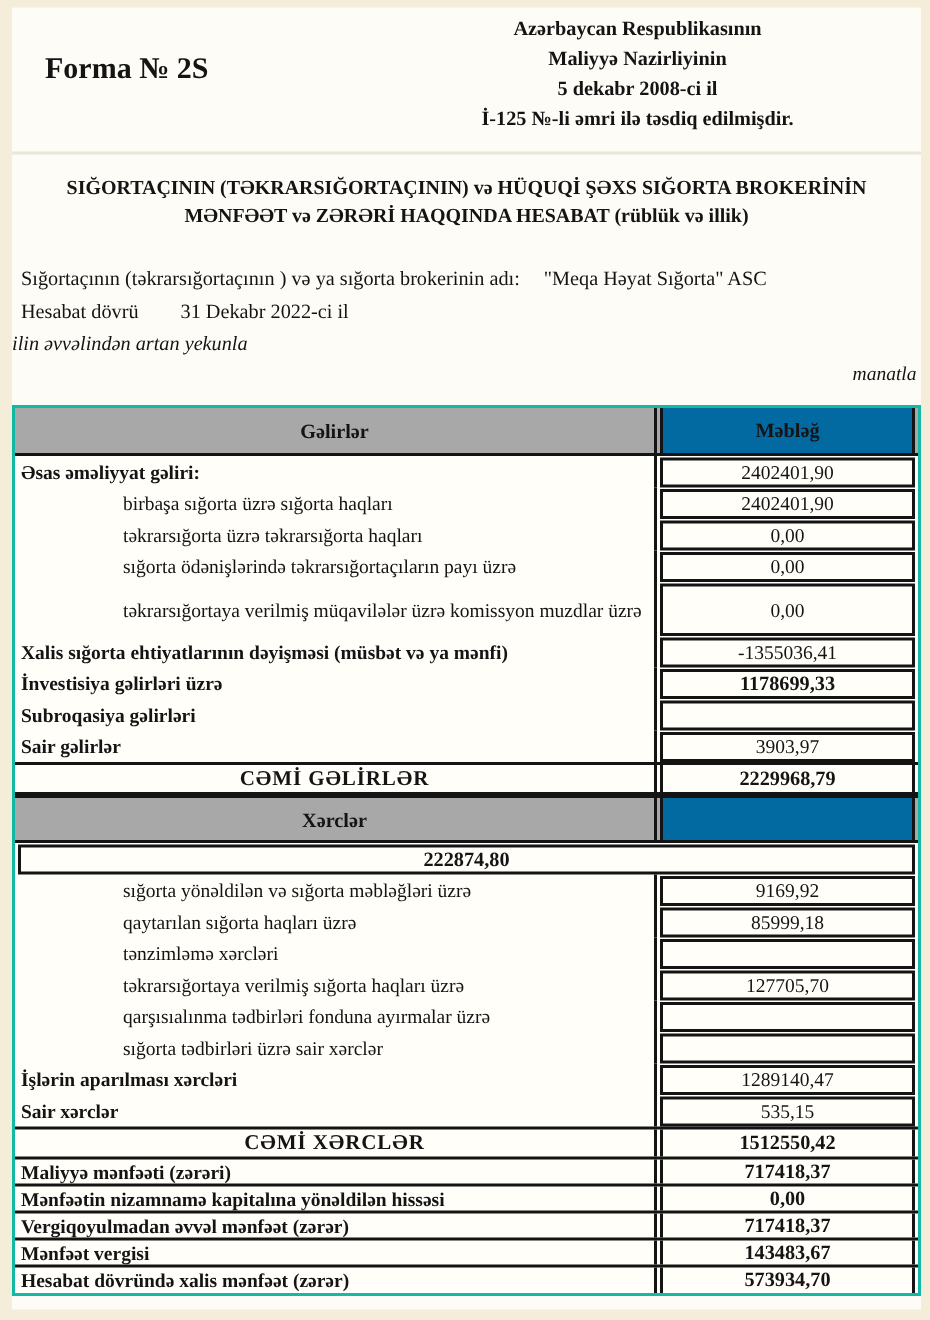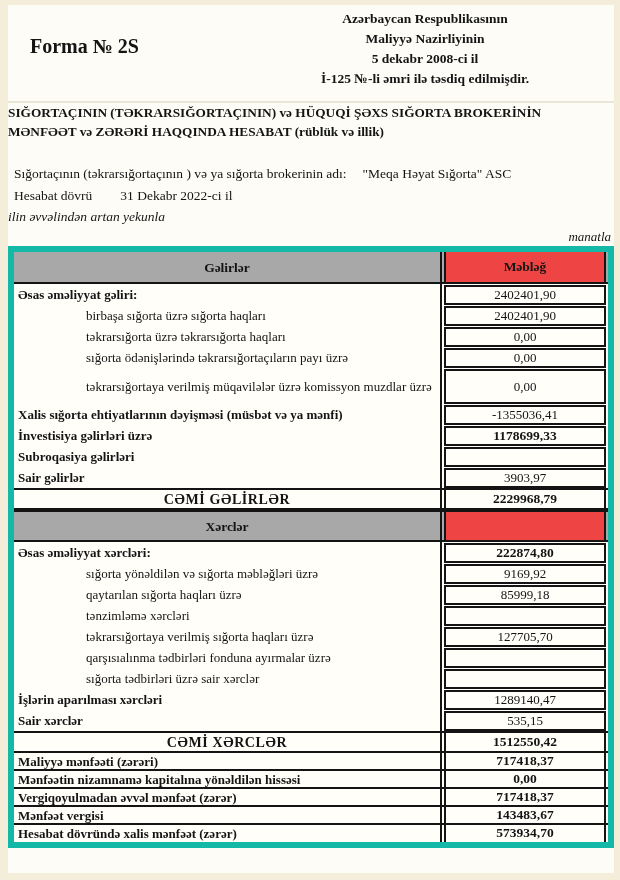--- a/index.html
+++ b/index.html
@@ -24,42 +24,42 @@
   }
   .approval {
     margin-left: auto; margin-right: 14px;
     width: 350px; text-align: center;
     font-weight: bold; font-size: 13.5px; line-height: 20px;
   }
   .sep { height: 2px; background: #eae6d8; margin-top: 12px; }
 
   
   .title {
-    
+    margin-top: 12px; text-align: center;
     font-weight: bold; font-size: 13.3px; line-height: 19px;
   }
 
   
   .info-block { margin-left: 6px; margin-top: 24px; font-size: 13.5px; }
   .info-line { line-height: 17px; margin-bottom: 5px; white-space: nowrap; }
   .gap-md { margin-left: 16px; }
   .gap-lg { margin-left: 28px; }
   .subtitle-italic {
     font-style: italic; font-size: 13.5px;
     margin-top: 2px;
   }
   .currency-note {
     font-style: italic; font-size: 13px;
     text-align: right; margin-right: 3px; margin-top: 4px;
   }
 
   
   .tbl {
-    margin-top: 1px;
-    border: 6px solid #14b8a6;
+    margin-top: 13px;
+    border: 2px solid #14b8a6;
     background: #fffef9;
   }
   .t-row { display: flex; align-items: stretch; min-height: 21px; }
   .lc {
     width: 428px; flex: 0 0 428px;
     border-right: 2px solid #141414;
     padding: 1px 4px 1px 4px;
     font-size: 13px; line-height: 15px;
     display: flex; align-items: center;
   }
@@ -73,21 +73,21 @@
   }
   .b { font-weight: bold; }
   .indent { padding-left: 72px; }
   .tall { min-height: 36px; }
   .vb { font-weight: bold; font-size: 13.5px; }
 
   
   .hrow { background: #a8a8a8; min-height: 32px; border-bottom: 2px solid #141414; }
   .hrow.topless { border-top: 2px solid #141414; }
   .hrow .lc { justify-content: center; font-weight: bold; font-size: 13.5px; }
-  .hrow .vc { margin: 0 2px; border: none; border-left: 2px solid #141414; border-right: 2px solid #141414; font-weight: bold; font-size: 13.5px; background: #ef4444; }
+  .hrow .vc { margin: 0 2px; border: none; border-left: 2px solid #141414; border-right: 2px solid #141414; font-weight: bold; font-size: 13.5px; background: #0369a1; }
 
   
   .trow { border-top: 2px solid #141414; border-bottom: 2px solid #141414; min-height: 22px; }
   .trow .lc { justify-content: center; font-weight: bold; font-size: 14px; letter-spacing: 0.6px; }
   .trow .vc { margin: 0 2px; border: none; border-left: 2px solid #141414; border-right: 2px solid #141414; }
 
   
   .srow { border-bottom: 2px solid #141414; min-height: 16.5px; justify-content: flex-end; }
   .srow:last-child { border-bottom: none; }
   .srow .lc { font-weight: bold; padding-top: 0; padding-bottom: 0; }
@@ -175,21 +175,20 @@
       <div class="lc">CƏMİ  GƏLİRLƏR</div>
       <div class="vc vb">2229968,79</div>
     </div>
 
     <div class="t-row hrow topless">
       <div class="lc">Xərclər</div>
       <div class="vc"></div>
     </div>
 
     <div class="t-row">
-      <div class="lc b">Əsas əməliyyat xərcləri:</div>
       <div class="vc vb">222874,80</div>
     </div>
     <div class="t-row">
       <div class="lc indent">sığorta yönəldilən və sığorta məbləğləri üzrə</div>
       <div class="vc">9169,92</div>
     </div>
     <div class="t-row">
       <div class="lc indent">qaytarılan sığorta haqları üzrə</div>
       <div class="vc">85999,18</div>
     </div>

